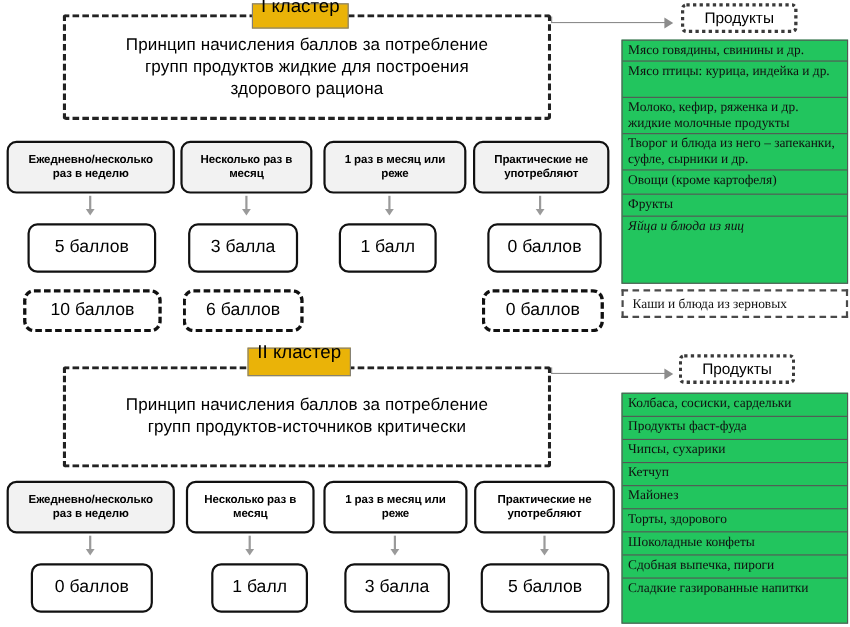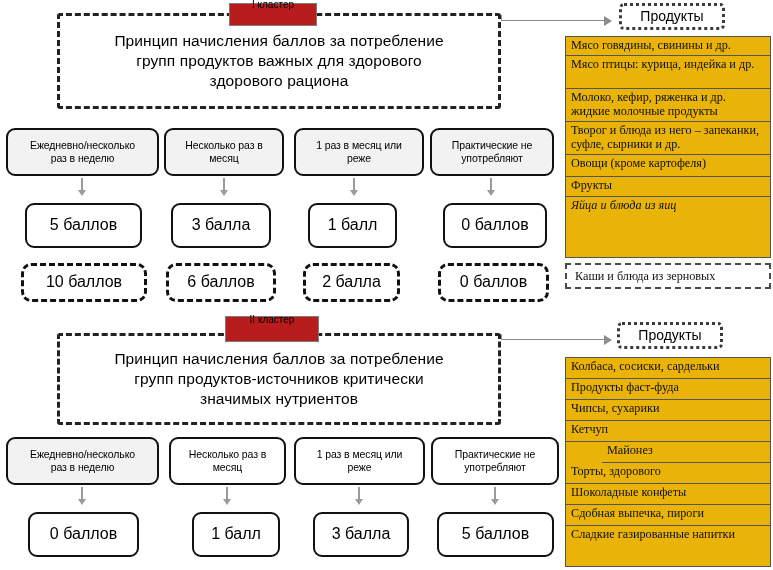--- a/index.html
+++ b/index.html
@@ -35,33 +35,33 @@
     flex-direction: column;
     font-size: 15.5px;
     font-weight: 400;
     letter-spacing: .1px;
     padding: 6px 16px;
   }
   .cluster-frame .ln { display: block; width: 100%; }
 
   .cluster-tag {
     border: 1px solid #7d7d7d;
-    background: #b91c1c;
-    font-size: 10px;
+    background: #eab308;
+    font-size: 17px;
     font-weight: 400;
     z-index: 6;
     padding-bottom: 18px;
   }
 
   .freq-box {
     border: 2.6px solid #111111;
     border-radius: 9px;
     background: #f2f2f2;
     font-size: 10.5px;
-    font-weight: normal;
+    font-weight: bold;
     flex-direction: column;
     padding: 2px 5px;
     letter-spacing: -.1px;
     align-items: center;
   }
   .freq-box.plain { background: #ffffff; }
   .freq-box .ln { display: block; width: 100%; }
 
   .score-box {
     border: 2.6px solid #111111;
@@ -83,21 +83,21 @@
     border-radius: 5px;
     background: #ffffff;
     font-size: 14px;
     font-weight: 400;
   }
 
   .prod-table {
     position: absolute;
     box-sizing: border-box;
     border: 1px solid #555555;
-    background: #eab308;
+    background: #22c55e;
   }
   .prod-row {
     box-sizing: border-box;
     border-bottom: 1px solid #555555;
     font-family: "Liberation Serif", serif;
     font-size: 12.2px;
     line-height: 1.18;
     padding: 1px 4px 1px 5px;
     color: #101010;
   }
@@ -147,21 +147,21 @@
     width: 1.4px;
   }
 </style>
 </head>
 <body>
 
 <div id="page">
 
   <div class="box cluster-frame" style="left:57px; top:13px; width:444px; height:96px;">
     <span class="ln">Принцип начисления баллов за потребление</span>
-    <span class="ln">групп продуктов важных для здорового</span>
+    <span class="ln">групп продуктов жидкие для построения</span>
     <span class="ln">здорового рациона</span>
   </div>
 
   <div class="box cluster-tag" style="left:229px; top:3px; width:88px; height:23px;">I кластер</div>
 
   <div class="elbow-v" style="left:501px; top:15px; height:6px;"></div>
   <div class="hline" style="left:501px; top:20px; width:104px;"></div>
   <div class="arrow-right" style="left:604px; top:16px;"></div>
 
   <div class="box freq-box" style="left:6px; top:128px; width:153px; height:48px;">
@@ -190,41 +190,39 @@
   <div class="vline" style="left:490px; top:178px; height:14px;"></div>
   <div class="arrow-down" style="left:487px; top:190px;"></div>
 
   <div class="box score-box" style="left:25px;  top:203px; width:117px; height:45px;">5 баллов</div>
   <div class="box score-box" style="left:171px; top:203px; width:100px; height:45px;">3 балла</div>
   <div class="box score-box" style="left:308px; top:203px; width:89px;  height:45px;">1 балл</div>
   <div class="box score-box" style="left:443px; top:203px; width:104px; height:45px;">0 баллов</div>
 
   <div class="box score-box dashed" style="left:21px;  top:263px; width:126px; height:39px;">10 баллов</div>
   <div class="box score-box dashed" style="left:166px; top:263px; width:110px; height:39px;">6 баллов</div>
-  <div class="box score-box dashed" style="left:303px; top:263px; width:97px;  height:39px;">2 балла</div>
   <div class="box score-box dashed" style="left:438px; top:263px; width:111px; height:39px;">0 баллов</div>
 
   <div class="box prod-head" style="left:619px; top:3px; width:106px; height:27px;">Продукты</div>
 
   <div class="prod-table" style="left:565px; top:36px; width:206px; height:222px;">
     <div class="prod-row" style="height:19px;">Мясо говядины, свинины и др.</div>
     <div class="prod-row" style="height:33px;">Мясо птицы: курица, индейка и др.</div>
     <div class="prod-row" style="height:33px;">Молоко, кефир, ряженка и др. жидкие молочные продукты</div>
     <div class="prod-row" style="height:33px;">Творог и блюда из него – запеканки, суфле, сырники и др.</div>
     <div class="prod-row" style="height:22px;">Овощи (кроме картофеля)</div>
     <div class="prod-row" style="height:20px;">Фрукты</div>
     <div class="prod-row" style="height:21px;font-style:italic;">Яйца и блюда из яиц</div>
   </div>
 
   <div class="prod-extra" style="left:565px; top:263px; width:206px; height:26px;">Каши и блюда из зерновых</div>
 
   <div class="box cluster-frame" style="left:57px; top:333px; width:444px; height:92px;">
     <span class="ln">Принцип начисления баллов за потребление</span>
     <span class="ln">групп продуктов-источников критически</span>
-    <span class="ln">значимых нутриентов</span>
   </div>
 
   <div class="box cluster-tag" style="left:225px; top:316px; width:94px; height:26px;">II кластер</div>
 
   <div class="elbow-v" style="left:501px; top:334px; height:6px;"></div>
   <div class="hline" style="left:501px; top:339px; width:104px;"></div>
   <div class="arrow-right" style="left:604px; top:335px;"></div>
 
   <div class="box freq-box" style="left:6px; top:437px; width:153px; height:48px;">
     <span class="ln">Ежедневно/несколько</span>
@@ -257,20 +255,20 @@
   <div class="box score-box" style="left:313px; top:512px; width:96px;  height:45px;">3 балла</div>
   <div class="box score-box" style="left:437px; top:512px; width:117px; height:45px;">5 баллов</div>
 
   <div class="box prod-head" style="left:617px; top:322px; width:106px; height:27px;">Продукты</div>
 
   <div class="prod-table" style="left:565px; top:357px; width:206px; height:210px;">
     <div class="prod-row" style="height:21px;">Колбаса, сосиски, сардельки</div>
     <div class="prod-row" style="height:21px;">Продукты фаст-фуда</div>
     <div class="prod-row" style="height:21px;">Чипсы, сухарики</div>
     <div class="prod-row" style="height:21px;">Кетчуп</div>
-    <div class="prod-row" style="height:21px;margin-left:36px;">Майонез</div>
+    <div class="prod-row" style="height:21px;">Майонез</div>
     <div class="prod-row" style="height:21px;">Торты, здорового</div>
     <div class="prod-row" style="height:21px;">Шоколадные конфеты</div>
     <div class="prod-row" style="height:21px;">Сдобная выпечка, пироги</div>
     <div class="prod-row" style="height:21px;">Сладкие газированные напитки</div>
   </div>
 
 </div>
 
 </body></html>

